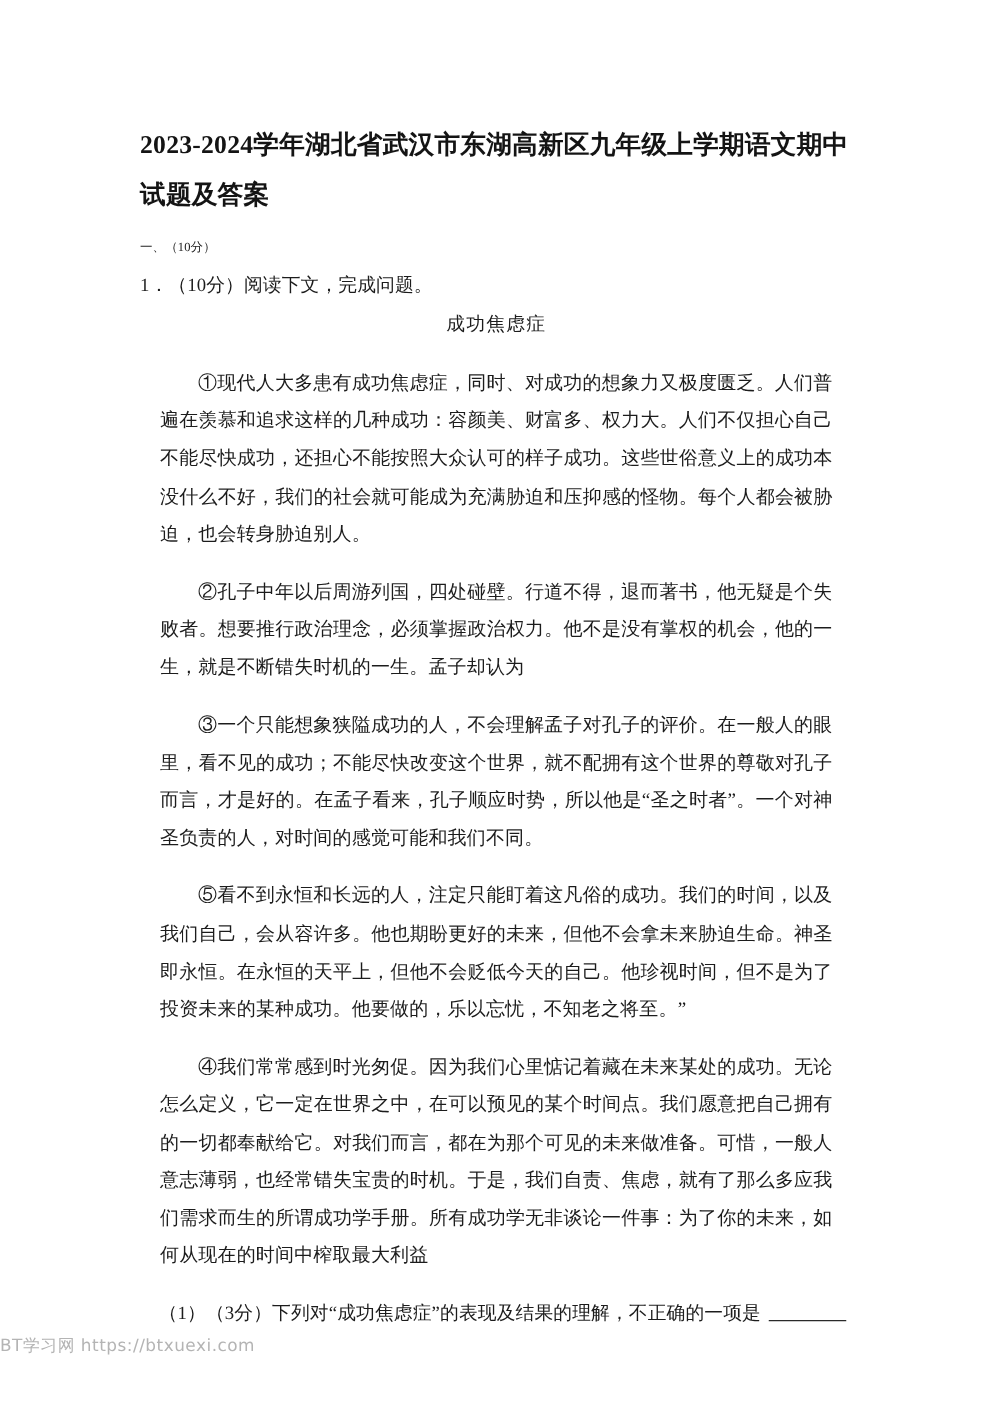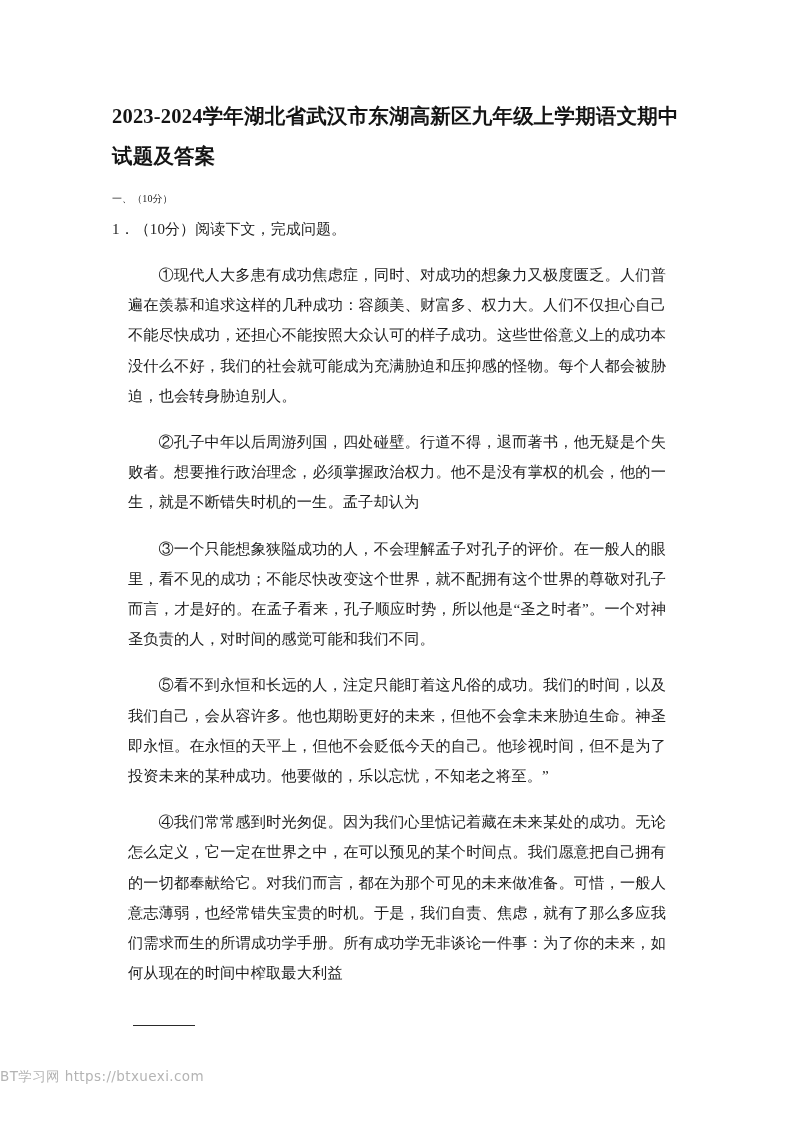--- a/index.html
+++ b/index.html
@@ -110,34 +110,35 @@
 <div class="page">
 
   <div class="content">
 
     <h1 class="doc-title">2023-2024学年湖北省武汉市东湖高新区九年级上学期语文期中试题及答案</h1>
 
     <p class="section-heading">一、（10分）</p>
 
     <p class="question-line">1．（10分）阅读下文，完成问题。</p>
 
+    <p class="article-title">成功焦虑症</p>
 
     <p class="para">①现代人大多患有成功焦虑症，同时、对成功的想象力又极度匮乏。人们普遍在羡慕和追求这样的几种成功：容颜美、财富多、权力大。人们不仅担心自己不能尽快成功，还担心不能按照大众认可的样子成功。这些世俗意义上的成功本没什么不好，我们的社会就可能成为充满胁迫和压抑感的怪物。每个人都会被胁迫，也会转身胁迫别人。</p>
 
     <p class="para">②孔子中年以后周游列国，四处碰壁。行道不得，退而著书，他无疑是个失败者。想要推行政治理念，必须掌握政治权力。他不是没有掌权的机会，他的一生，就是不断错失时机的一生。孟子却认为</p>
 
     <p class="para">③一个只能想象狭隘成功的人，不会理解孟子对孔子的评价。在一般人的眼里，看不见的成功；不能尽快改变这个世界，就不配拥有这个世界的尊敬对孔子而言，才是好的。在孟子看来，孔子顺应时势，所以他是“圣之时者”。一个对神圣负责的人，对时间的感觉可能和我们不同。</p>
 
     <p class="para">⑤看不到永恒和长远的人，注定只能盯着这凡俗的成功。我们的时间，以及我们自己，会从容许多。他也期盼更好的未来，但他不会拿未来胁迫生命。神圣即永恒。在永恒的天平上，但他不会贬低今天的自己。他珍视时间，但不是为了投资未来的某种成功。他要做的，乐以忘忧，不知老之将至。”</p>
 
     <p class="para">④我们常常感到时光匆促。因为我们心里惦记着藏在未来某处的成功。无论怎么定义，它一定在世界之中，在可以预见的某个时间点。我们愿意把自己拥有的一切都奉献给它。对我们而言，都在为那个可见的未来做准备。可惜，一般人意志薄弱，也经常错失宝贵的时机。于是，我们自责、焦虑，就有了那么多应我们需求而生的所谓成功学手册。所有成功学无非谈论一件事：为了你的未来，如何从现在的时间中榨取最大利益</p>
 
 
 
     <p class="sub-question">
-      <span class="blank-rule"></span>
+      <span>（1）（3分）下列对“成功焦虑症”的表现及结果的理解，不正确的一项是</span><span class="blank-rule"></span>
     </p>
 
   </div>
 
   <div class="footer">BT学习网 https://btxuexi.com</div>
 
 </div>
 
 </body></html>

